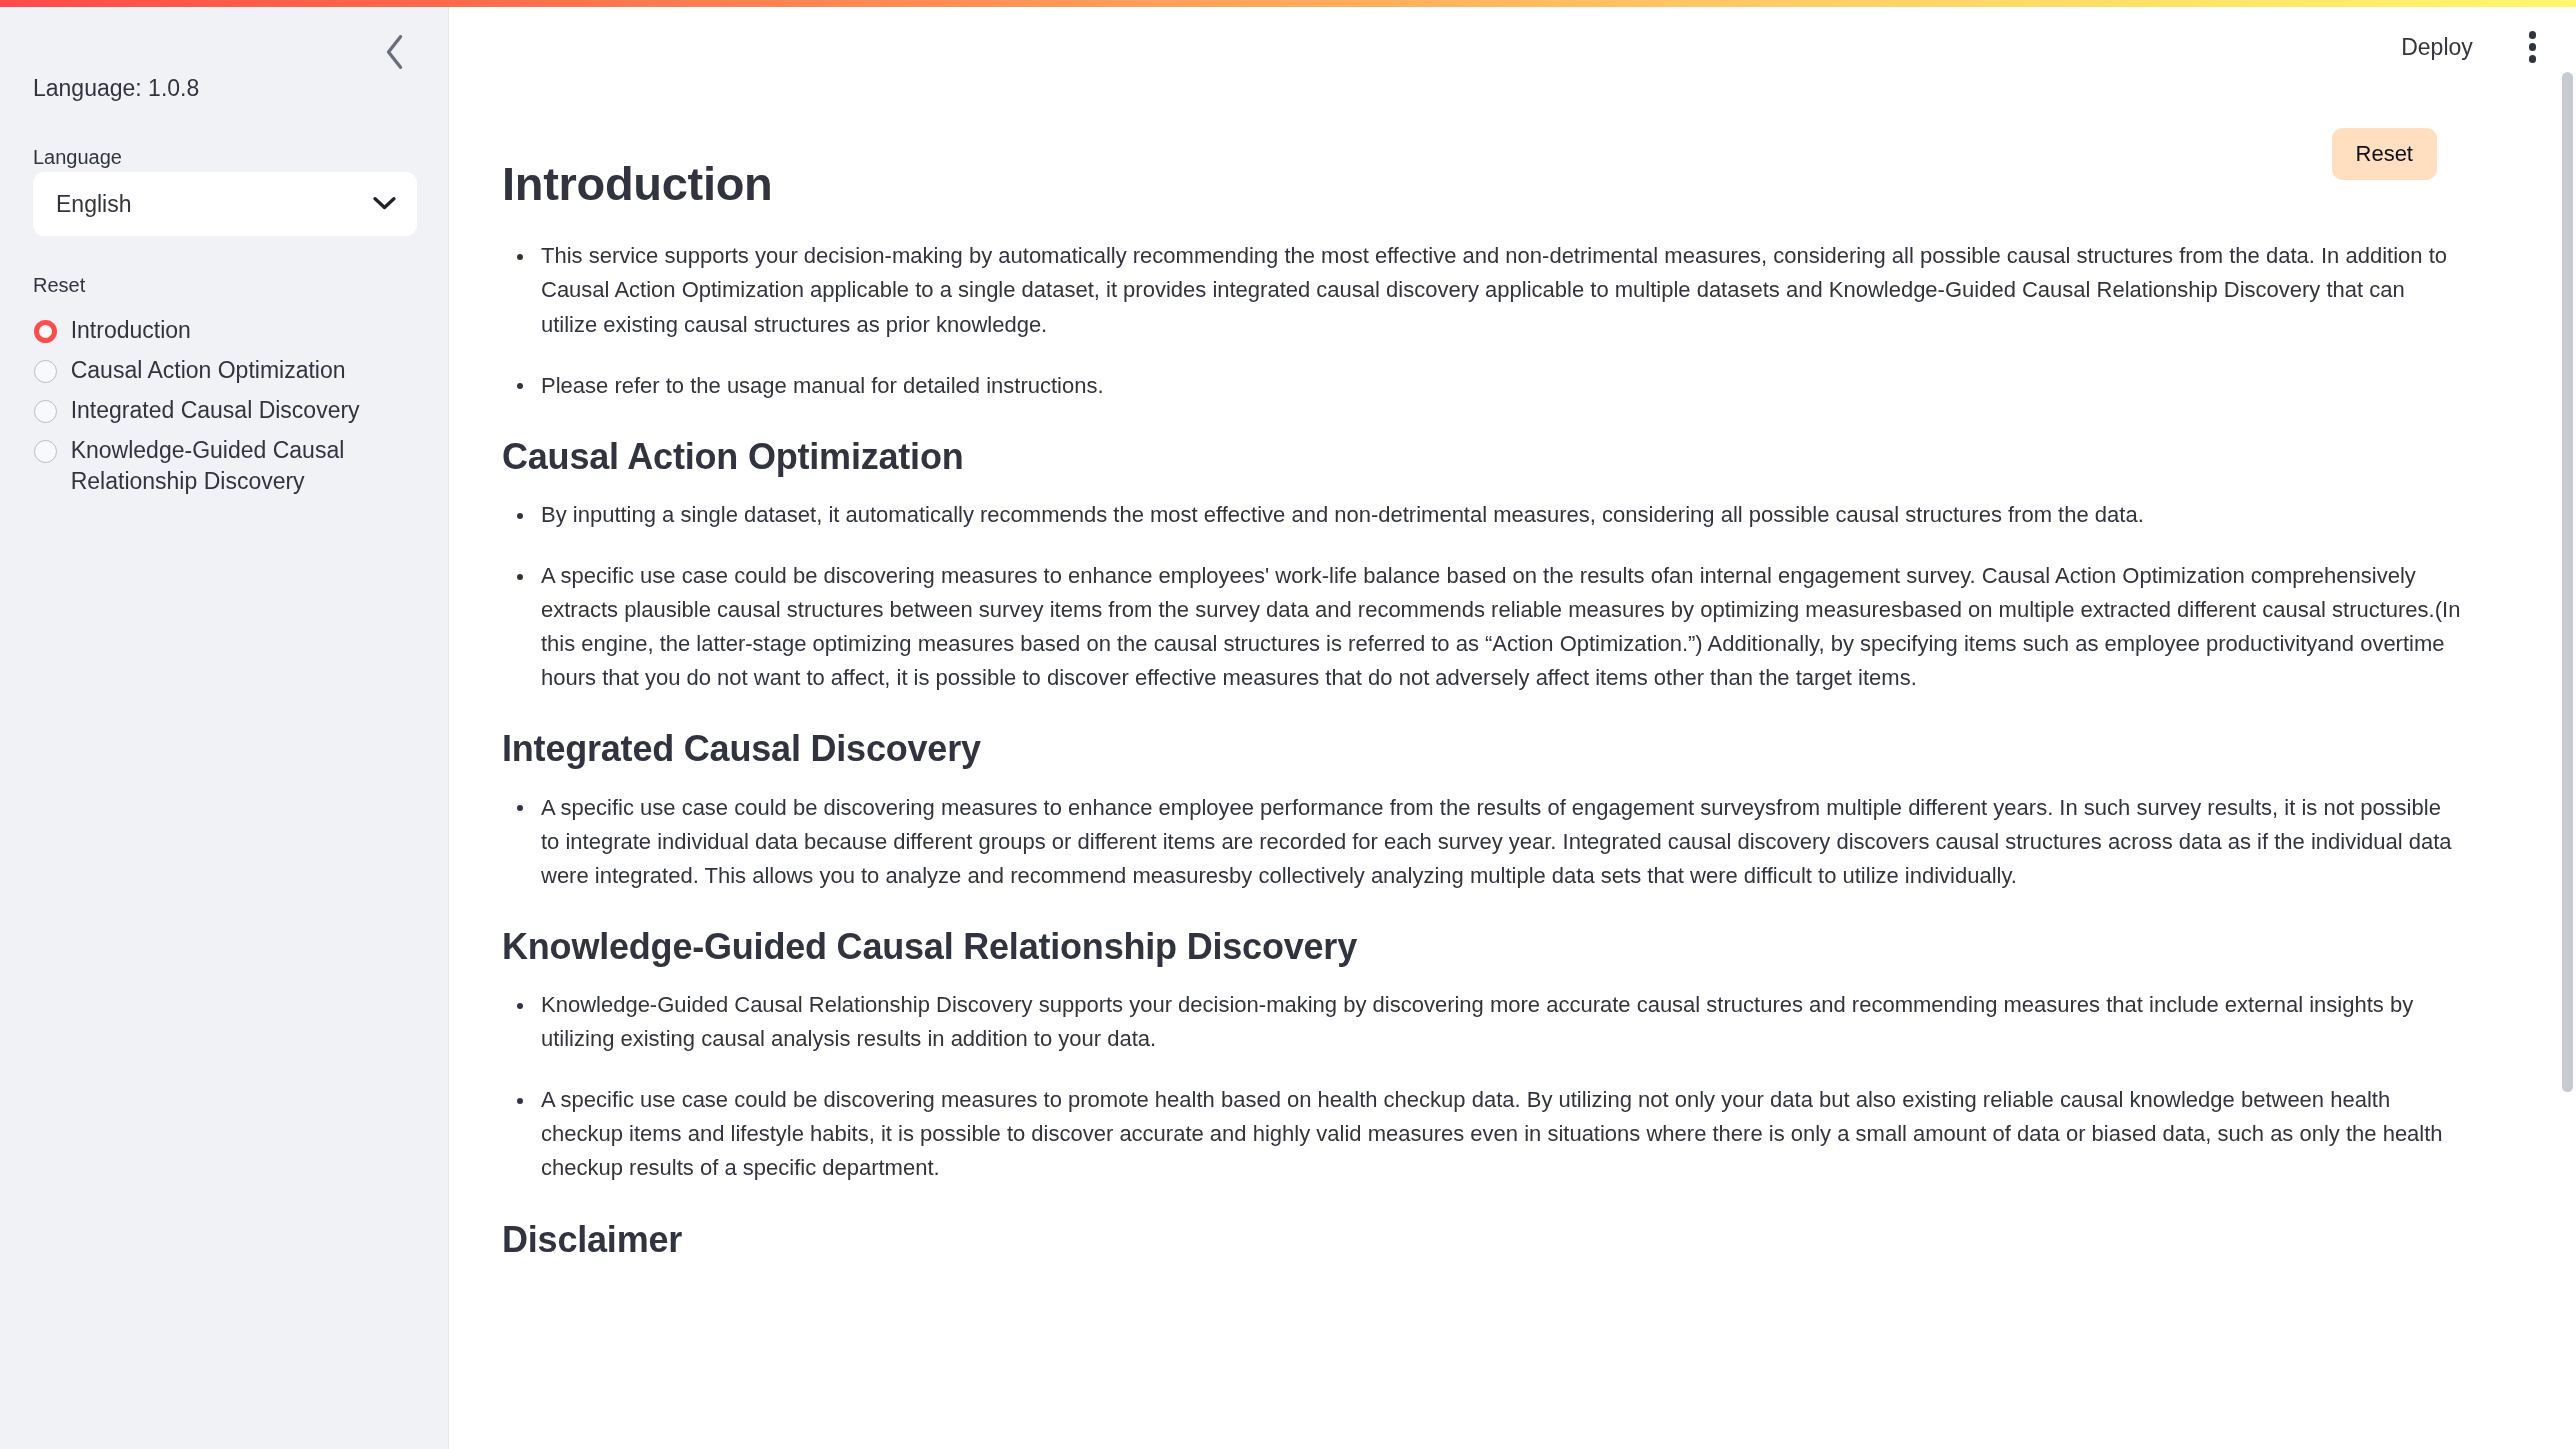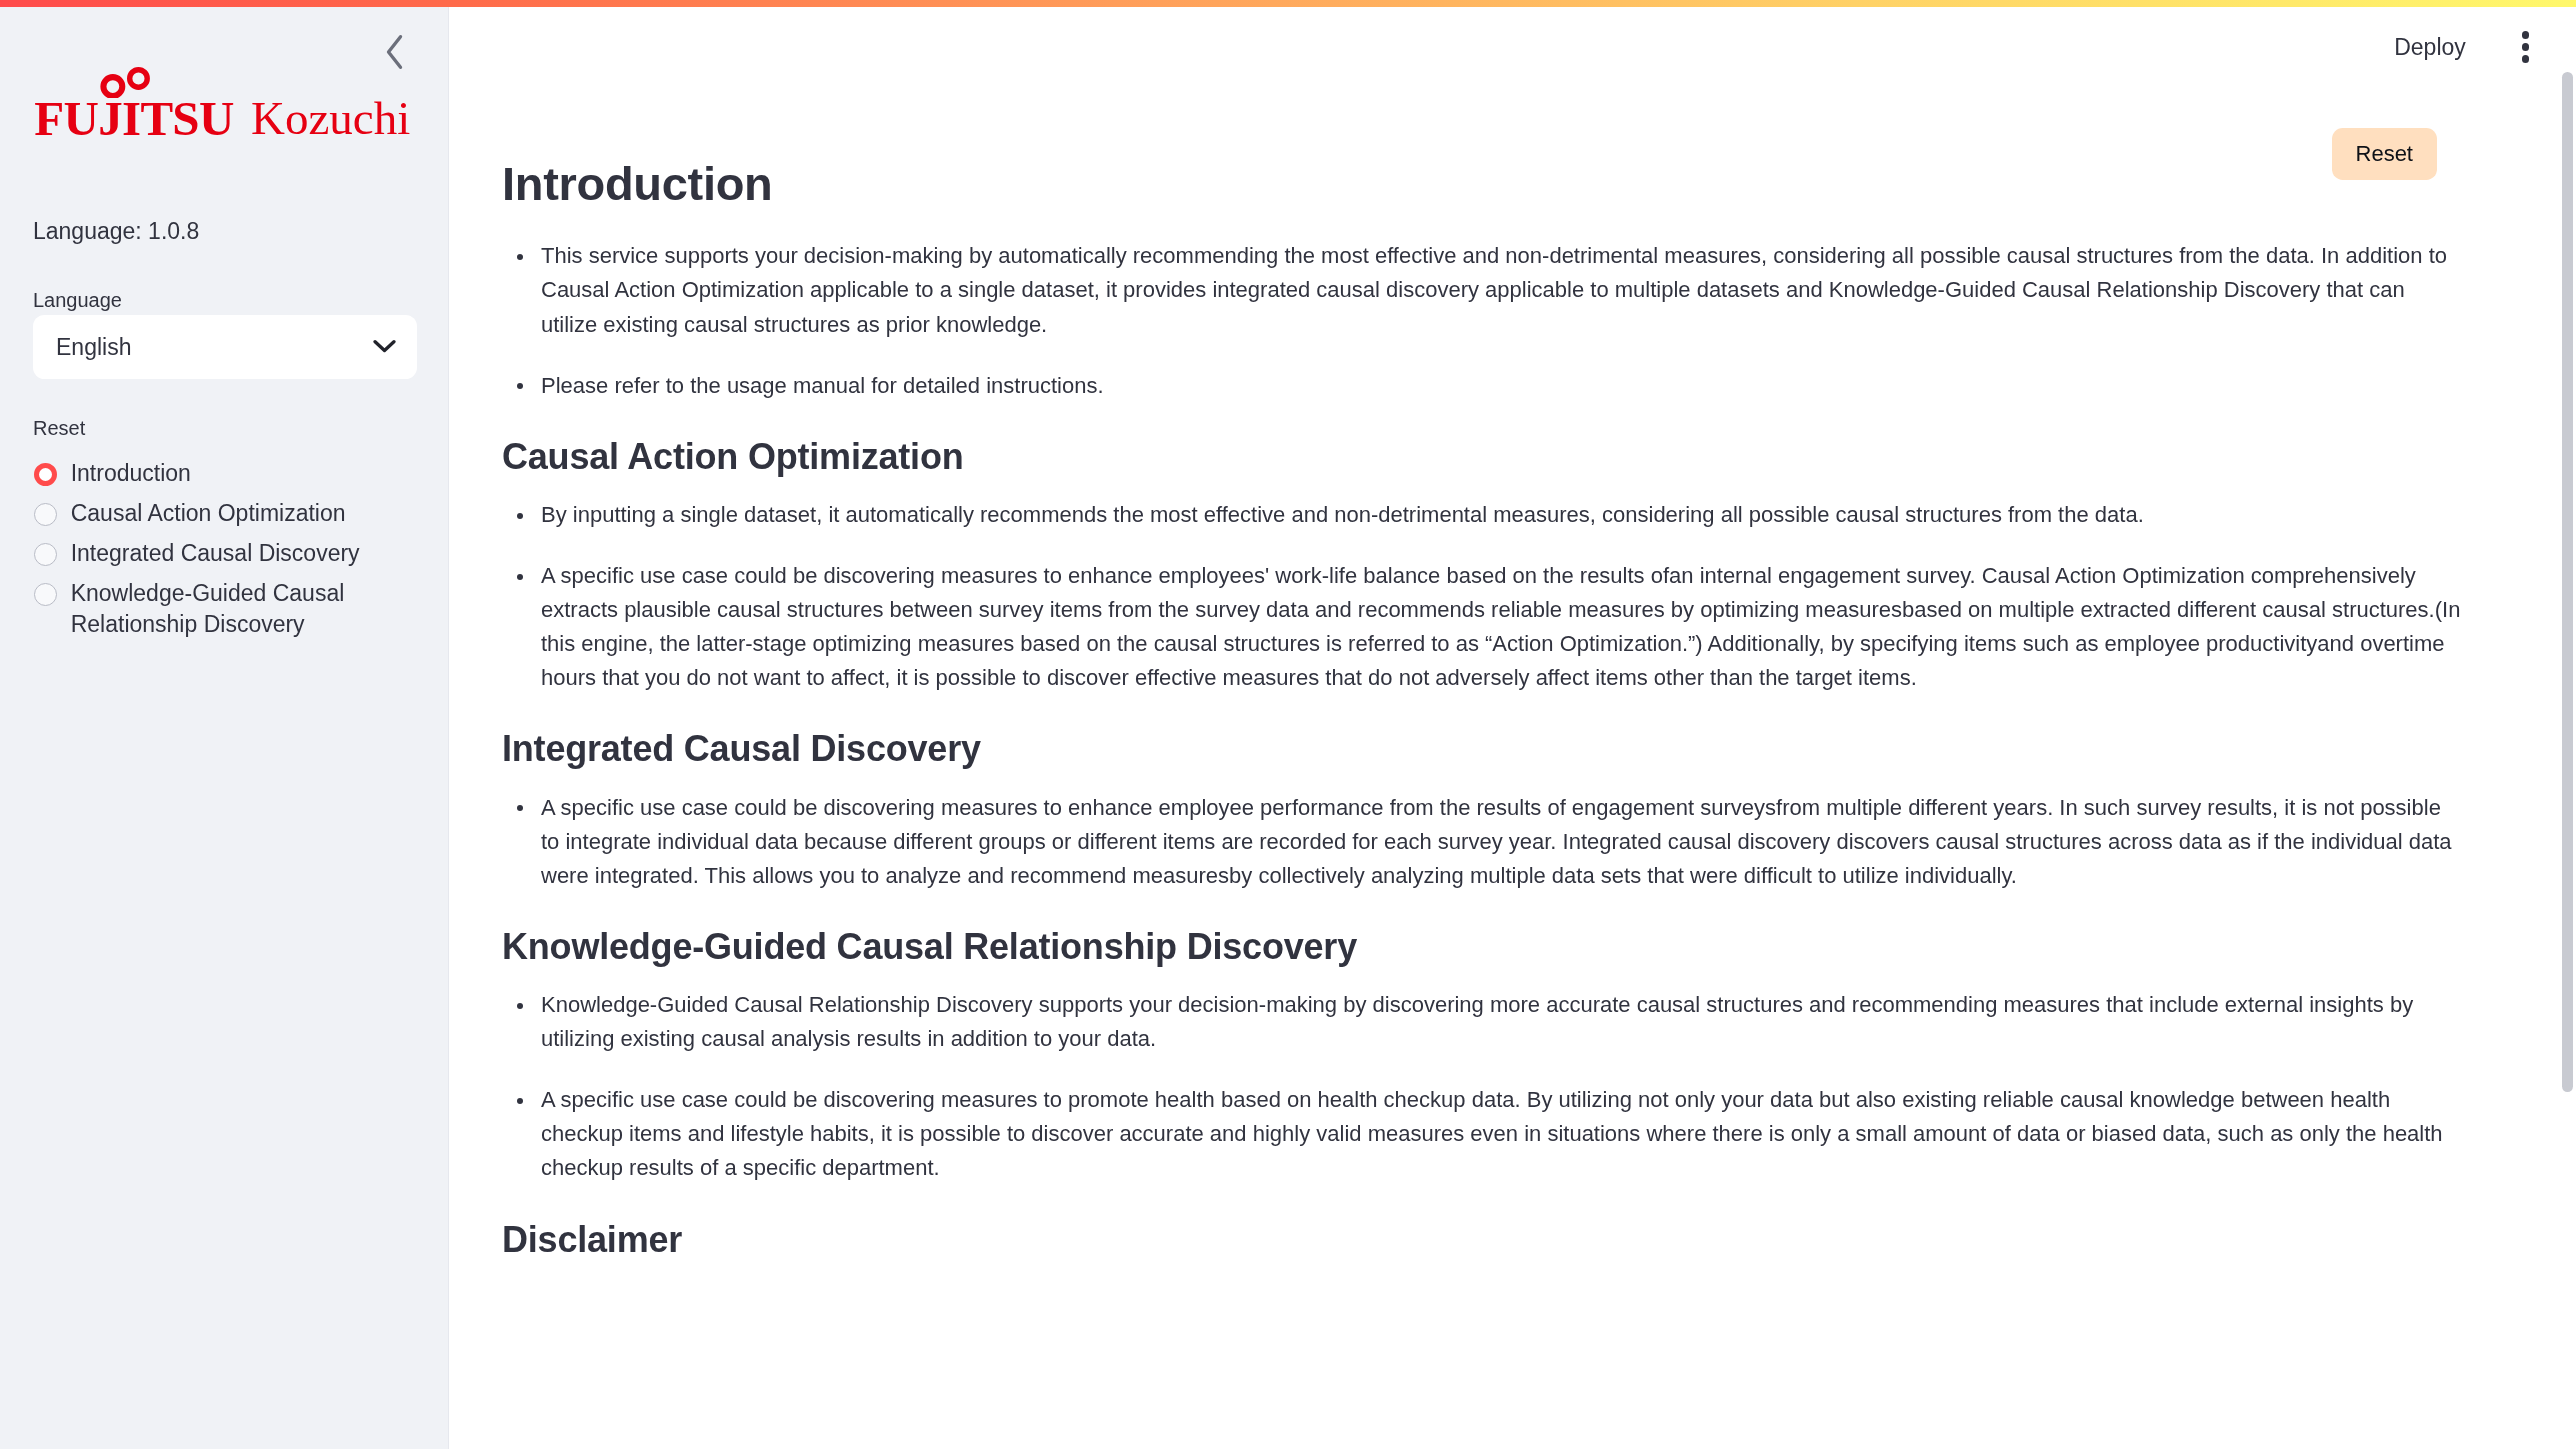--- a/index.html
+++ b/index.html
@@ -161,21 +161,21 @@
     overflow: hidden;
   }
 
   .header-bar {
     position: absolute;
     top: 0; left: 0; right: 0;
     height: 94px;
     display: flex;
     align-items: center;
     justify-content: flex-end;
-    padding-right: 31px;
+    padding-right: 24px;
     gap: 29.5px;
   }
   .deploy-btn {
     font-size: 23px;
     color: #31333f;
     cursor: pointer;
     padding: 6.7px 10.7px;
   }
   .kebab-btn {
     width: 39px;
@@ -299,32 +299,20 @@
   <aside class="sidebar">
 
     <div class="sidebar-collapse">
       <span>
         <svg width="23" height="36" viewBox="0 0 34 54" fill="none" xmlns="http://www.w3.org/2000/svg">
           <path d="M26 4 L8 27 L26 50" stroke="#6b6f7b" stroke-width="5" stroke-linecap="round" stroke-linejoin="round"></path>
         </svg>
       </span>
     </div>
 
-    <div class="logo-block">
-      <div class="logo-fujitsu-wrap">
-        <span class="logo-infinity">
-          <svg width="58" height="31" viewBox="0 0 86 46" xmlns="http://www.w3.org/2000/svg">
-            <circle cx="22" cy="29" r="14" fill="none" stroke="#e60012" stroke-width="9"></circle>
-            <circle cx="60" cy="17" r="13" fill="none" stroke="#e60012" stroke-width="8"></circle>
-          </svg>
-        </span>
-        <span class="logo-fujitsu">FUJITSU</span>
-      </div>
-      <span class="logo-kozuchi">Kozuchi</span>
-    </div>
 
     <div class="version-text">Language: 1.0.8</div>
 
     <div class="field-label">Language</div>
 
     <div class="select-box">
       <span class="select-value">English</span>
       <span class="chev-down">
         <svg width="23" height="14.8" viewBox="0 0 34 22" fill="none" xmlns="http://www.w3.org/2000/svg">
           <path d="M3 4 L17 17 L31 4" stroke="#21232b" stroke-width="5" stroke-linecap="round" stroke-linejoin="round"></path>

